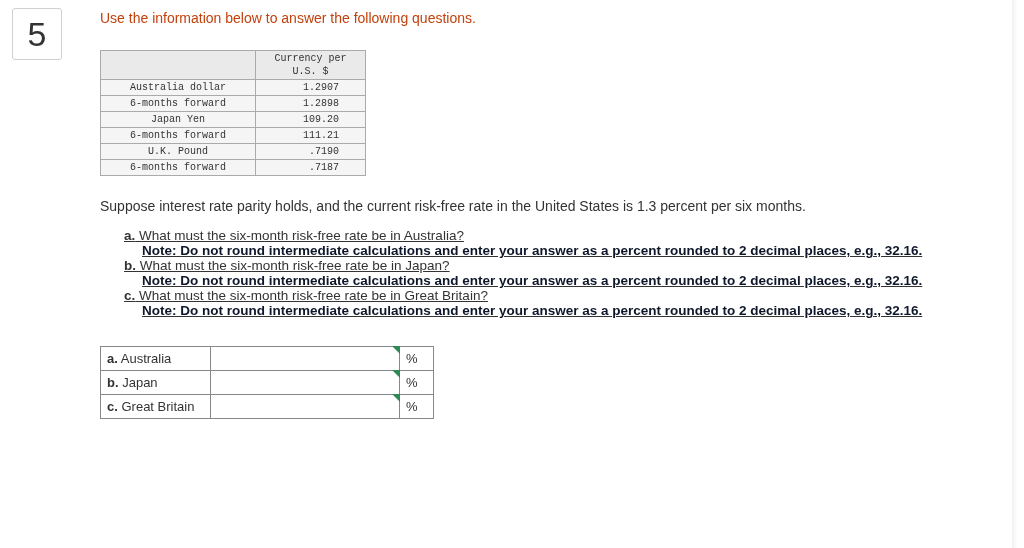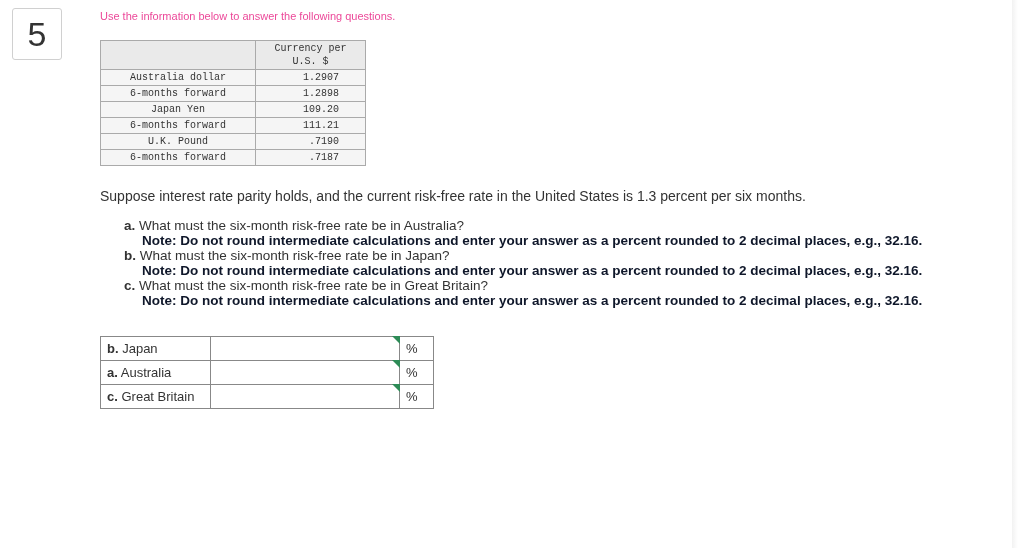--- a/index.html
+++ b/index.html
@@ -28,23 +28,23 @@
       font-weight: 300;
       color: #333;
     }
     .content {
       position: absolute;
       left: 100px;
       top: 10px;
       right: 12px;
     }
     .intro {
-      font-size: 11px;
-      color: #ec4899;
-      margin-bottom: 18px;
+      font-size: 14px;
+      color: #c2410c;
+      margin-bottom: 24px;
     }
     .currency-table {
       border-collapse: collapse;
       font-family: "Courier New", Courier, monospace;
       font-size: 10px;
       margin-bottom: 22px;
     }
     .currency-table th, .currency-table td {
       border: 1px solid #aaa;
       padding: 1px 6px;
@@ -69,20 +69,21 @@
     .irp-intro {
       font-size: 14px;
       margin-bottom: 14px;
     }
     .sub-questions {
       padding-left: 24px;
       font-size: 13.5px;
     }
     .sub-q {
       margin-bottom: 0px;
+      text-decoration: underline;
     }
     .sub-q .q-line b { font-weight: 700; }
     .note {
       color: #0f172a;
       font-weight: 700;
       padding-left: 18px;
     }
     .answer-table {
       border-collapse: collapse;
       margin-top: 28px;
@@ -190,36 +191,36 @@
     </div>
     <div class="sub-q">
       <div class="q-line"><b>c.</b><span> What must the six-month risk-free rate be in Great Britain?</span></div>
       <div class="note">Note: Do not round intermediate calculations and enter your answer as a percent rounded to 2 decimal places, e.g., 32.16.</div>
     </div>
   </div>
 
   <table class="answer-table">
     <tbody>
         <tr>
+      <td class="row-label"><b>a.</b><span> Australia</span></td>
+      <td class="input-cell">
+        <input type="text" style="">
+        <span class="tick"></span>
+      </td>
+      <td class="unit-cell">%</td>
+    </tr>
+    <tr>
       <td class="row-label"><b>b.</b><span> Japan</span></td>
       <td class="input-cell">
         <input type="text" style="">
         <span class="tick"></span>
       </td>
       <td class="unit-cell">%</td>
     </tr>
     <tr>
-      <td class="row-label"><b>a.</b><span> Australia</span></td>
-      <td class="input-cell">
-        <input type="text" style="">
-        <span class="tick"></span>
-      </td>
-      <td class="unit-cell">%</td>
-    </tr>
-    <tr>
       <td class="row-label"><b>c.</b><span> Great Britain</span></td>
       <td class="input-cell">
         <input type="text" style="">
         <span class="tick"></span>
       </td>
       <td class="unit-cell">%</td>
     </tr>
   </tbody>
     </table>
 

